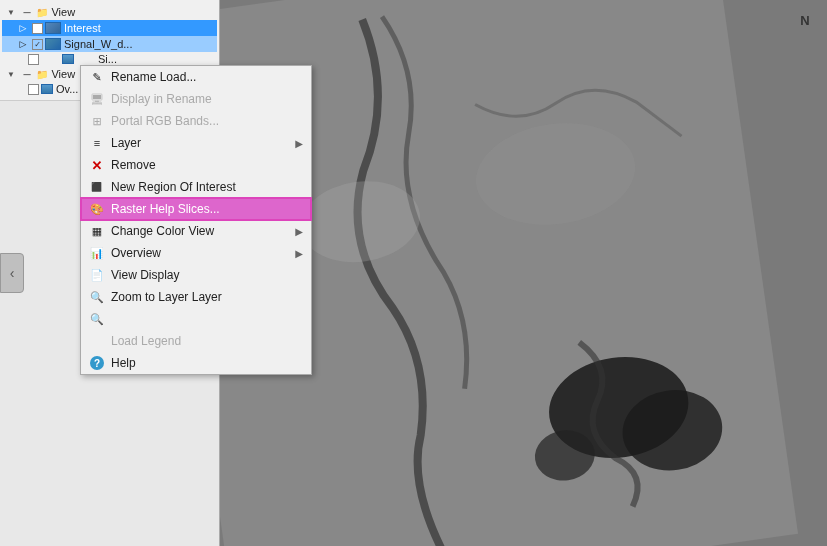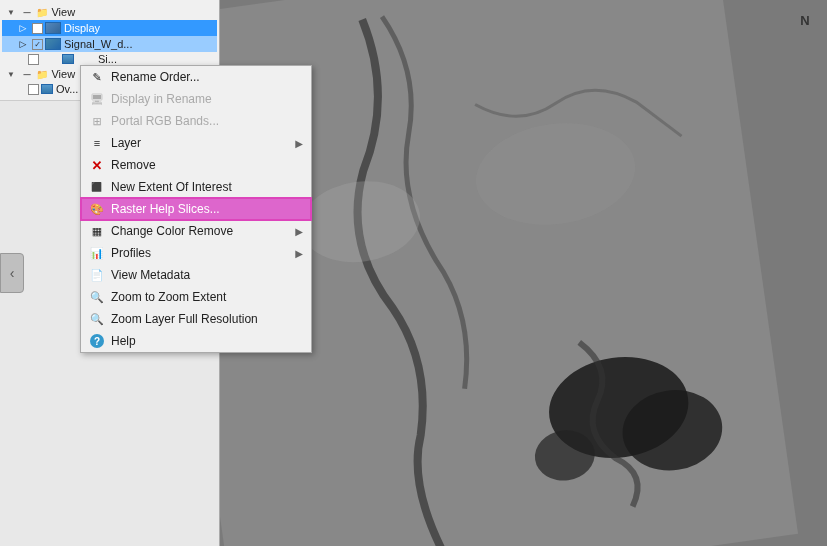--- a/index.html
+++ b/index.html
@@ -248,21 +248,21 @@
       <span class="tree-icon expand-icon">▼</span>
       <span class="tree-icon" style="font-size:10px;">─</span>
       <span class="folder-icon">📁</span>
       <span>View</span>
     </div>
 
     <div class="tree-row selected" style="padding-left:14px;">
       <span class="tree-icon" style="font-size:9px;">▷</span>
       <div class="checkbox"></div>
       <div class="layer-icon" style="background: linear-gradient(135deg,#5588bb,#336699);"></div>
-      <span>Display</span>
+      <span>Interest</span>
     </div>
 
     <div class="tree-row highlighted" style="padding-left:14px;">
       <span class="tree-icon" style="font-size:9px;">▷</span>
       <div class="checkbox" style="background:#99ccff;">✓</div>
       <div class="layer-icon" style="background: linear-gradient(135deg,#4488aa,#2266aa);"></div>
       <span>Signal_W_d...</span>
     </div>
 
     <div class="tree-row" style="padding-left:26px;gap:21px;">
@@ -323,21 +323,21 @@
     </svg>
 
     <div class="compass">N</div>
   </div>
 </div>
 
 <div class="context-menu">
 
   <div class="menu-item">
     <span class="menu-icon">✎</span>
-    <span>Rename Order...</span>
+    <span>Rename Load...</span>
   </div>
 
   <div class="menu-item disabled">
     <span class="menu-icon">🖥</span>
     <span>Display in Rename</span>
   </div>
 
   <div class="menu-item disabled">
     <span class="menu-icon">⊞</span>
     <span>Portal RGB Bands...</span>
@@ -349,55 +349,58 @@
     <span class="menu-arrow">▶</span>
   </div>
 
   <div class="menu-item">
     <span class="menu-icon red-x">✕</span>
     <span>Remove</span>
   </div>
 
   <div class="menu-item">
     <span class="menu-icon" style="font-size:9px;">⬛</span>
-    <span>New Extent Of Interest</span>
+    <span>New Region Of Interest</span>
   </div>
 
   <div class="menu-item highlighted">
     <span class="menu-icon">🎨</span>
     <span>Raster Help Slices...</span>
   </div>
 
   <div class="menu-item">
     <span class="menu-icon">▦</span>
-    <span>Change Color Remove</span>
+    <span>Change Color View</span>
     <span class="menu-arrow">▶</span>
   </div>
 
   <div class="menu-item">
     <span class="menu-icon">📊</span>
-    <span>Profiles</span>
+    <span>Overview</span>
     <span class="menu-arrow">▶</span>
   </div>
 
   <div class="menu-item">
     <span class="menu-icon">📄</span>
-    <span>View Metadata</span>
+    <span>View Display</span>
   </div>
 
   <div class="menu-item">
     <span class="menu-icon">🔍</span>
-    <span>Zoom to Zoom Extent</span>
+    <span>Zoom to Layer Layer</span>
   </div>
 
   <div class="menu-item">
     <span class="menu-icon">🔍</span>
-    <span>Zoom Layer Full Resolution</span>
-  </div>
-
+  </div>
+
+  <div class="menu-item disabled">
+    <span class="menu-icon"></span>
+    <span>Load Legend</span>
+  </div>
 
   <div class="menu-item">
     <span class="menu-icon">
       <div class="help-icon">?</div>
     </span>
     <span>Help</span>
   </div>
 </div>
 
 <div class="scroll-btn">‹</div>

